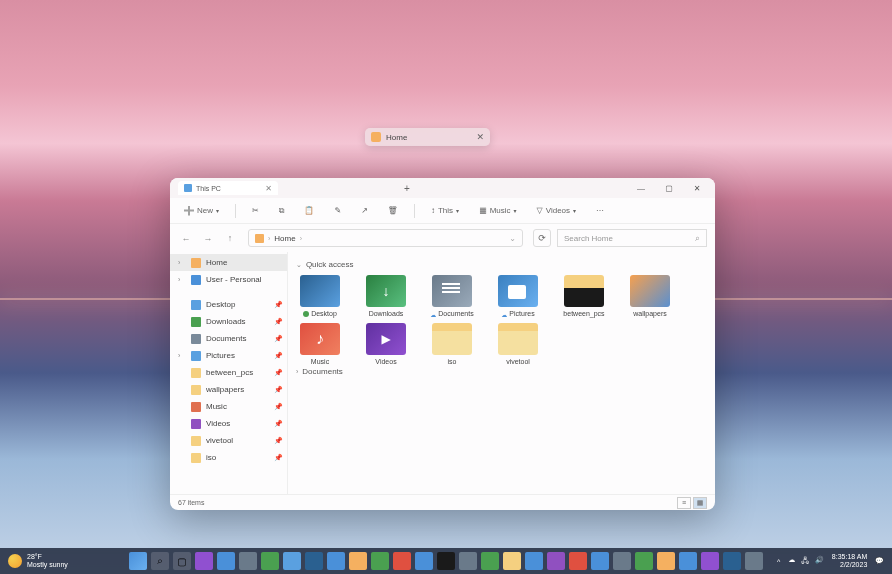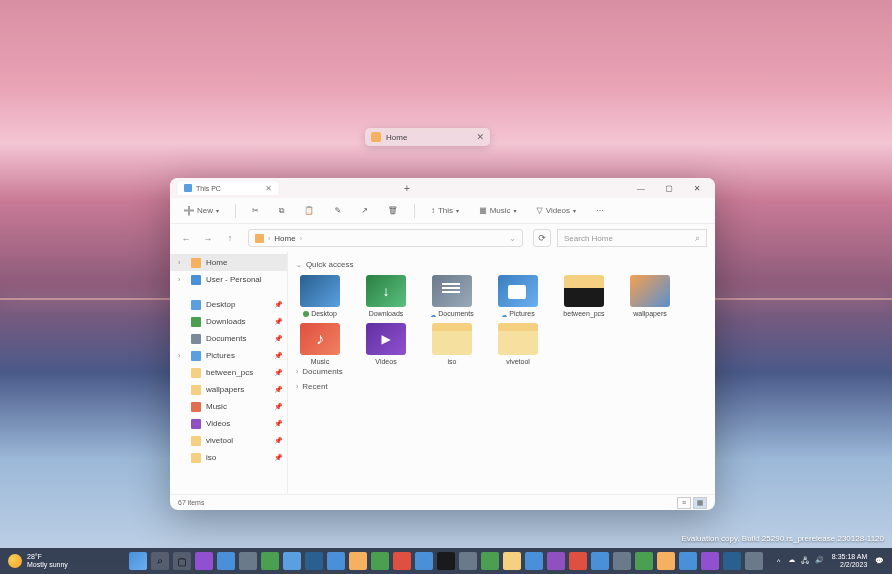--- a/index.html
+++ b/index.html
@@ -292,38 +292,33 @@
             <div class="ficon f-yellow"></div>
             <div class="fname">
               <span>vivetool</span>
             </div>
           </div>
       </div>
       <div class="section-head">
           <span class="chev2">›</span>
           <span>Documents</span>
         </div>
-      <div class="section-head">
-          <span class="chev2">›</span>
-          <span>Recent</span>
-        </div>
     </div>
   </div>
 
   <div class="statusbar">
     <span>67 items</span>
     <div class="views">
       <span class="vbtn">≡</span>
       <span class="vbtn active">▦</span>
     </div>
   </div>
 </div>
 
 <div class="build-info">
-  <div>Evaluation copy. Build 25290.rs_prerelease.230128-1120</div>
 </div>
 
 <div class="taskbar">
   <div class="weather">
     <span class="wicon"></span>
     <div class="wtxt">
       <span>28°F</span>
       <span>Mostly sunny</span>
     </div>
   </div>

